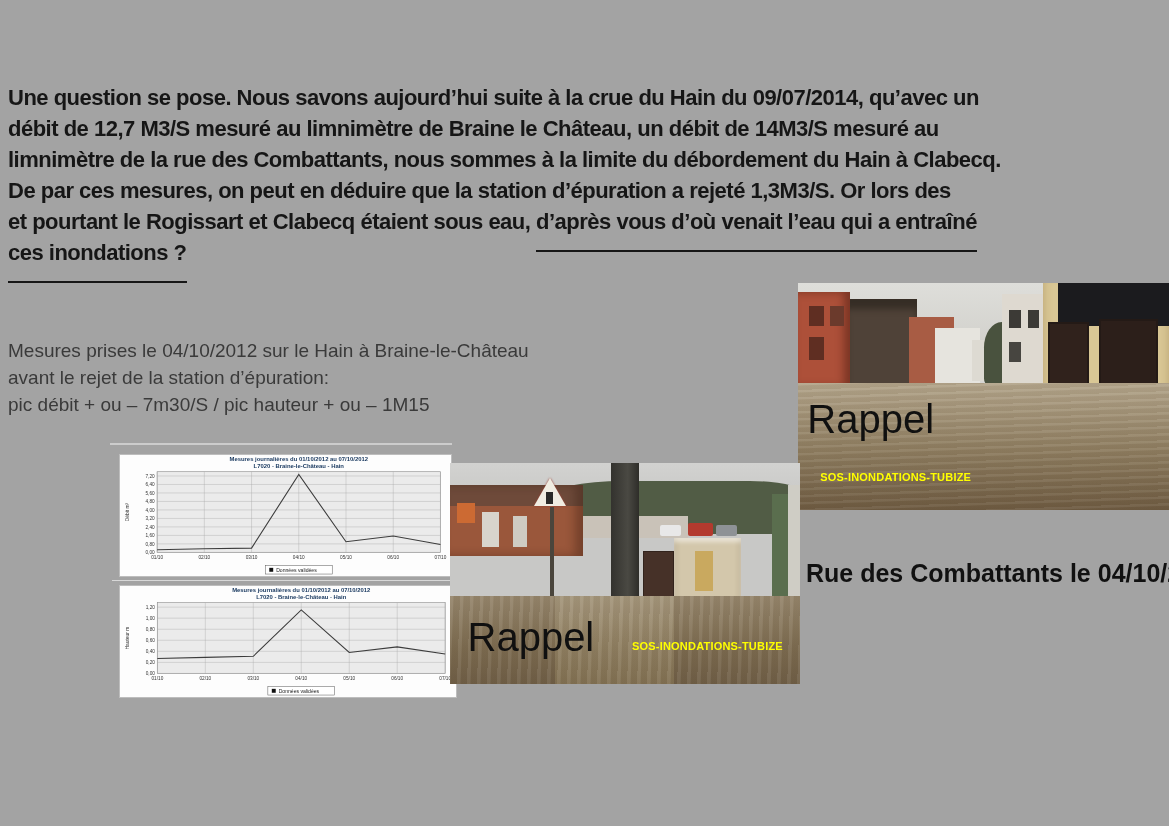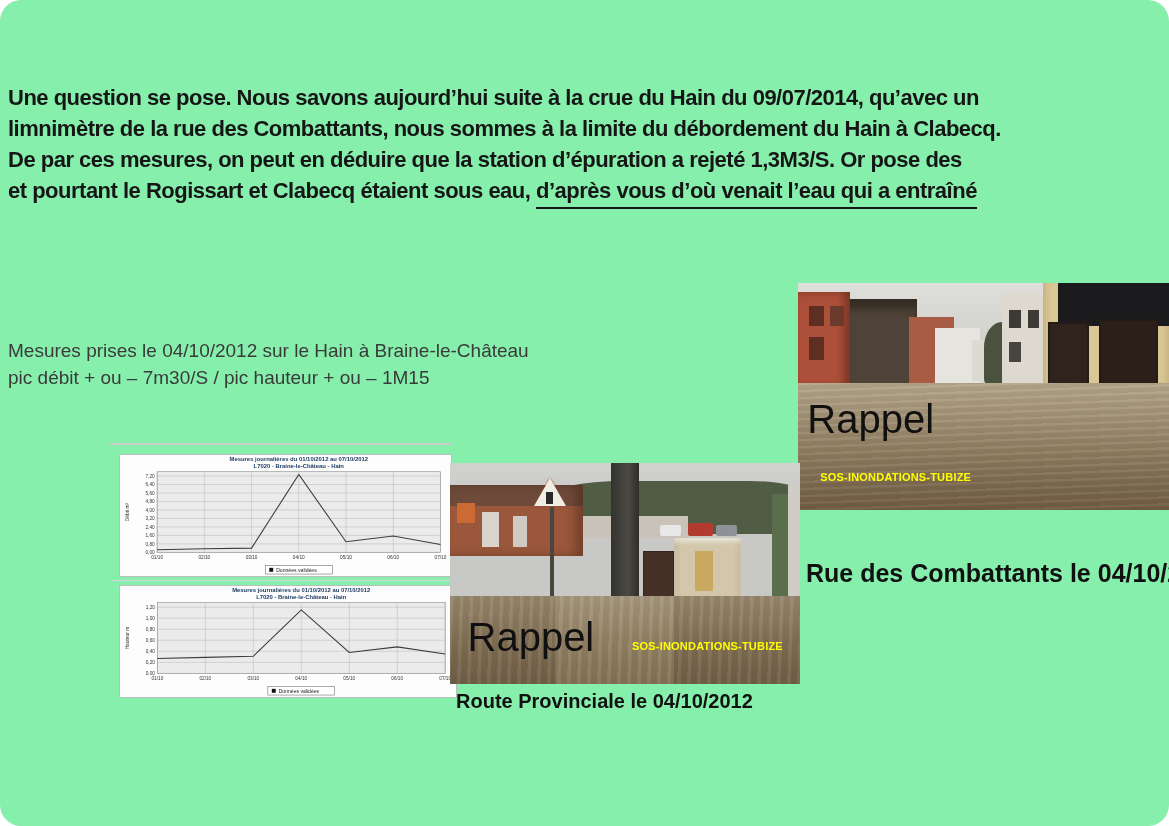--- a/index.html
+++ b/index.html
@@ -1,24 +1,24 @@
 <!DOCTYPE html>
 <html><head>
 <meta charset="utf-8">
 <style>
   * { margin:0; padding:0; box-sizing:border-box; }
   html,body { width:1169px; height:826px; background:#fff; overflow:hidden;
               font-family:"Liberation Sans", sans-serif; }
-  .page { position:relative; width:1169px; height:826px; background:#86efac;border-radius:21px; }
+  .page { position:relative; width:1169px; height:826px; background:#a3a3a3; }
 
   
   .intro { position:absolute; left:8px; top:82px; width:1158px; color:#161616;
            font-size:22px; font-weight:bold; letter-spacing:-0.5px; line-height:31px; }
   .intro .ln { white-space:nowrap; }
-  .u { border-bottom:2px solid #161616; padding-bottom:4px; }
+  .u { border-bottom:2px solid #161616; padding-bottom:16px; }
 
   
   .measures { position:absolute; left:8px; top:337px; width:552px; text-align:left;
               color:#3a3a3a; font-size:19px; line-height:27px; font-weight:500; }
   .measures .src { font-weight:bold; color:#2c2c2c; }
   .measures .src span { border-bottom:2px solid #2c2c2c; }
 
   
   .scanline1 { position:absolute; left:110px; top:443px; width:342px; height:2px; background:#cccccc; }
   .scanline2 { position:absolute; left:112px; top:580px; width:344px; height:1px; background:#d8d8d8; }
@@ -111,27 +111,30 @@
   #photo-route .watermark { left:52%; top:80%; }
   #caption-route { left:456px; top:690px; font-size:20px; }
 </style>
 </head>
 <body>
 
 <div class="page">
 
   <div class="intro">
     <div class="ln">Une question se pose. Nous savons aujourd’hui suite à la crue du Hain du 09/07/2014, qu’avec un</div>
+    <div class="ln">débit de 12,7 M3/S mesuré au limnimètre de Braine le Château, un débit de 14M3/S mesuré au</div>
     <div class="ln">limnimètre de la rue des Combattants, nous sommes à la limite du débordement du Hain à Clabecq.</div>
-    <div class="ln">De par ces mesures, on peut en déduire que la station d’épuration a rejeté 1,3M3/S. Or pose des</div>
+    <div class="ln">De par ces mesures, on peut en déduire que la station d’épuration a rejeté 1,3M3/S. Or lors des</div>
     <div class="ln"><span>et pourtant le Rogissart et Clabecq étaient sous eau, </span><span class="u">d’après vous d’où venait l’eau qui a entraîné</span></div>
+    <div class="ln"><span class="u">ces inondations ?</span></div>
   </div>
 
   <div class="measures">
     <div>Mesures prises le 04/10/2012 sur le Hain à Braine-le-Château</div>
+    <div>avant le rejet de la station d’épuration:</div>
     <div>pic débit + ou – 7m30/S   /   pic hauteur + ou – 1M15</div>
   </div>
 
   <div class="scanline1"></div>
   <div class="scanline2"></div>
 
   <div class="chart-card" id="chart-card-0">
     <svg viewBox="0 0 333 123">
         <rect x="0" y="0" width="333" height="123" fill="#fdfdfd"></rect>
         <rect x="36" y="17" width="288" height="82" fill="#ebebeb" stroke="#8a8a8a" stroke-width="0.6"></rect>
@@ -265,15 +268,14 @@
     <div class="rt-cabinet"></div>
     <div class="rt-cabdet"></div>
     <div class="rt-fence"></div>
     <div class="rt-wall"></div>
     <div class="rt-water"></div>
     <div class="rt-channel"></div>
     <div class="rt-ripple"></div>
     <div class="rappel">Rappel</div>
     <div class="watermark">SOS-INONDATIONS-TUBIZE</div>
   </div>
-  <div class="caption" id="caption-route">Route Provinciale le 04/10/2012</div>
 
 </div>
 
 </body></html>

